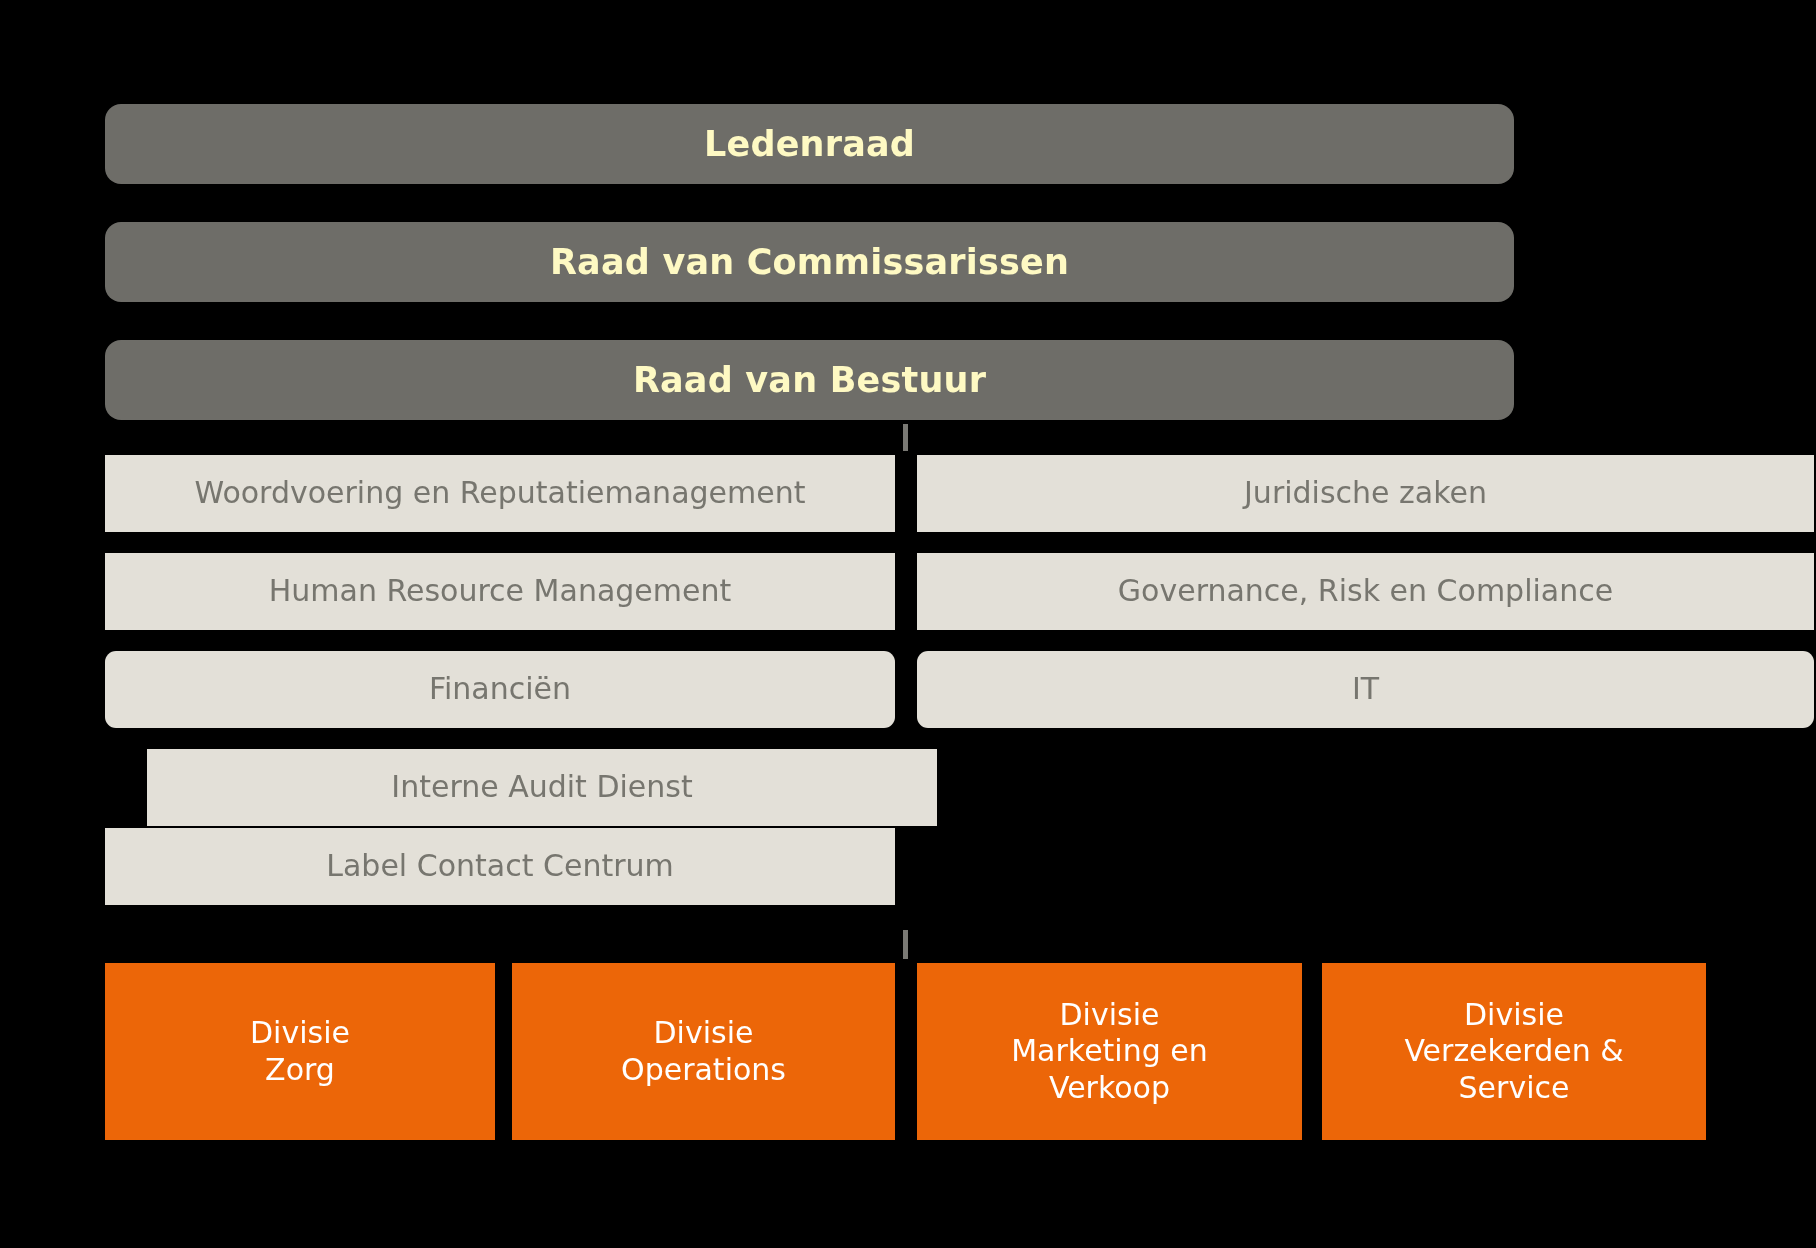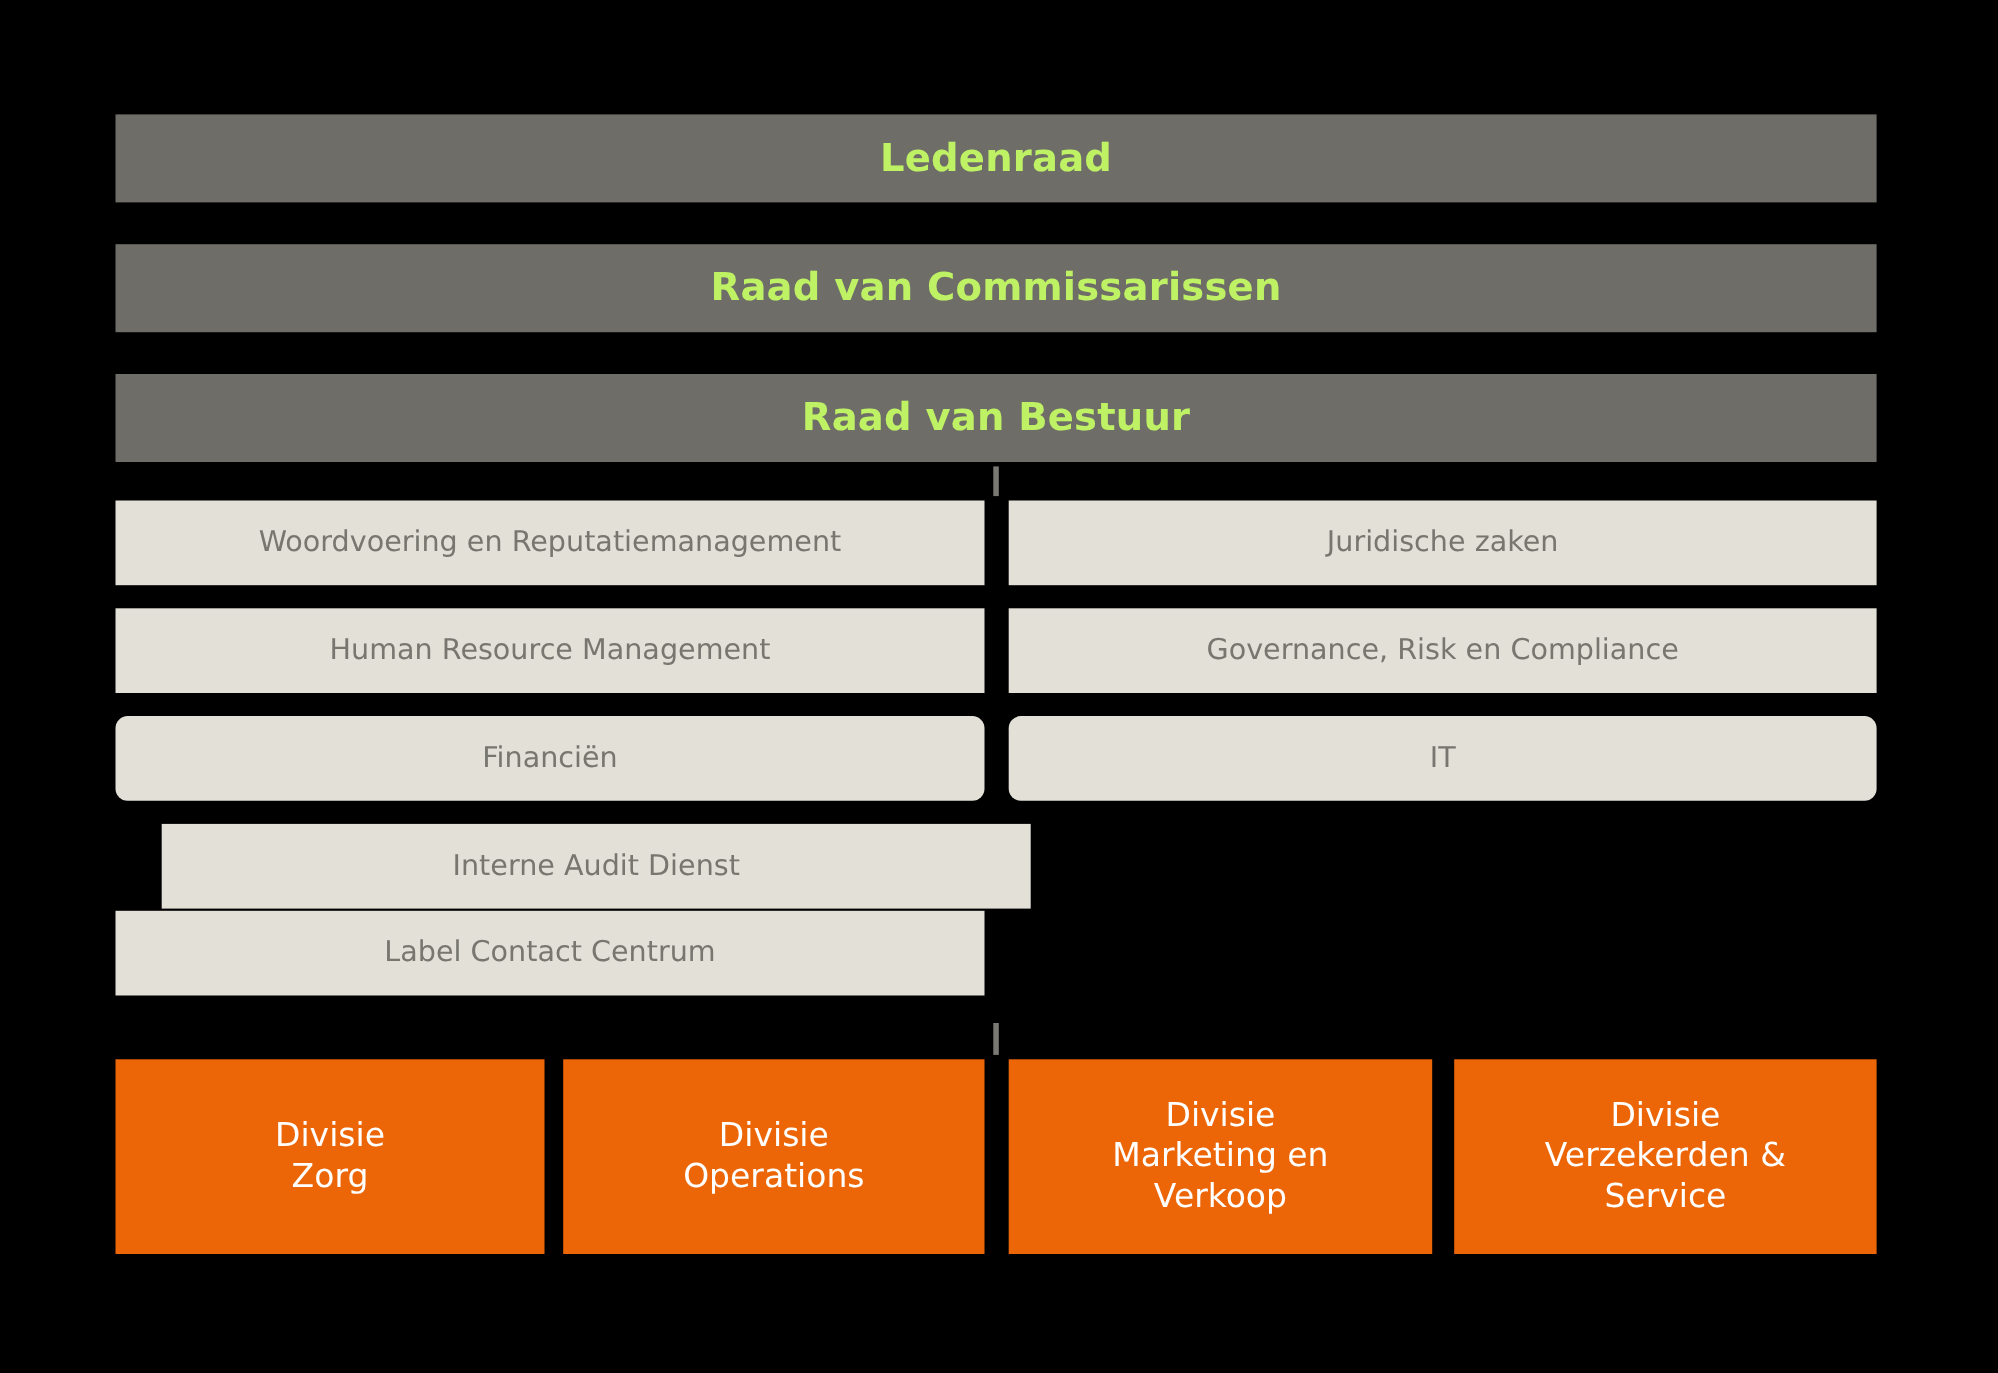--- a/index.html
+++ b/index.html
@@ -29,41 +29,42 @@
     align-items: center;
     justify-content: center;
     text-align: center;
     box-sizing: border-box;
     line-height: 1.22;
   }
 
   
   .gov-bar {
     left: 105px;
-    width: 1601px;
+    width: 1409px;
     background: #6E6D68;
-    color: #bef264;
+    color: #fef9c3;
     font-size: 35px;
     font-weight: bold;
     letter-spacing: 0.2px;
+    border-radius: 16px;
   }
   #bar-ledenraad            { top: 104px; height: 80px; }
   #bar-raad-commissarissen  { top: 222px; height: 80px; }
   #bar-raad-bestuur         { top: 340px; height: 80px; }
 
   
   .dept {
     background: #E3E0D8;
     color: #77766F;
-    font-size: 26px;
+    font-size: 30px;
     font-weight: normal;
     height: 77px;
   }
   .dept.col-left  { left: 105px;  width: 790px; }
-  .dept.col-right { left: 917px;  width: 789px; }
+  .dept.col-right { left: 917px;  width: 897px; }
 
   .row-1 { top: 455px; }
   .row-2 { top: 553px; }
   .row-3 { top: 651px; border-radius: 11px; }
   .row-4 { top: 749px; margin-left: 42px; }
   .row-5 { top: 828px; }
 
   
   .division {
     background: #EC6608;

